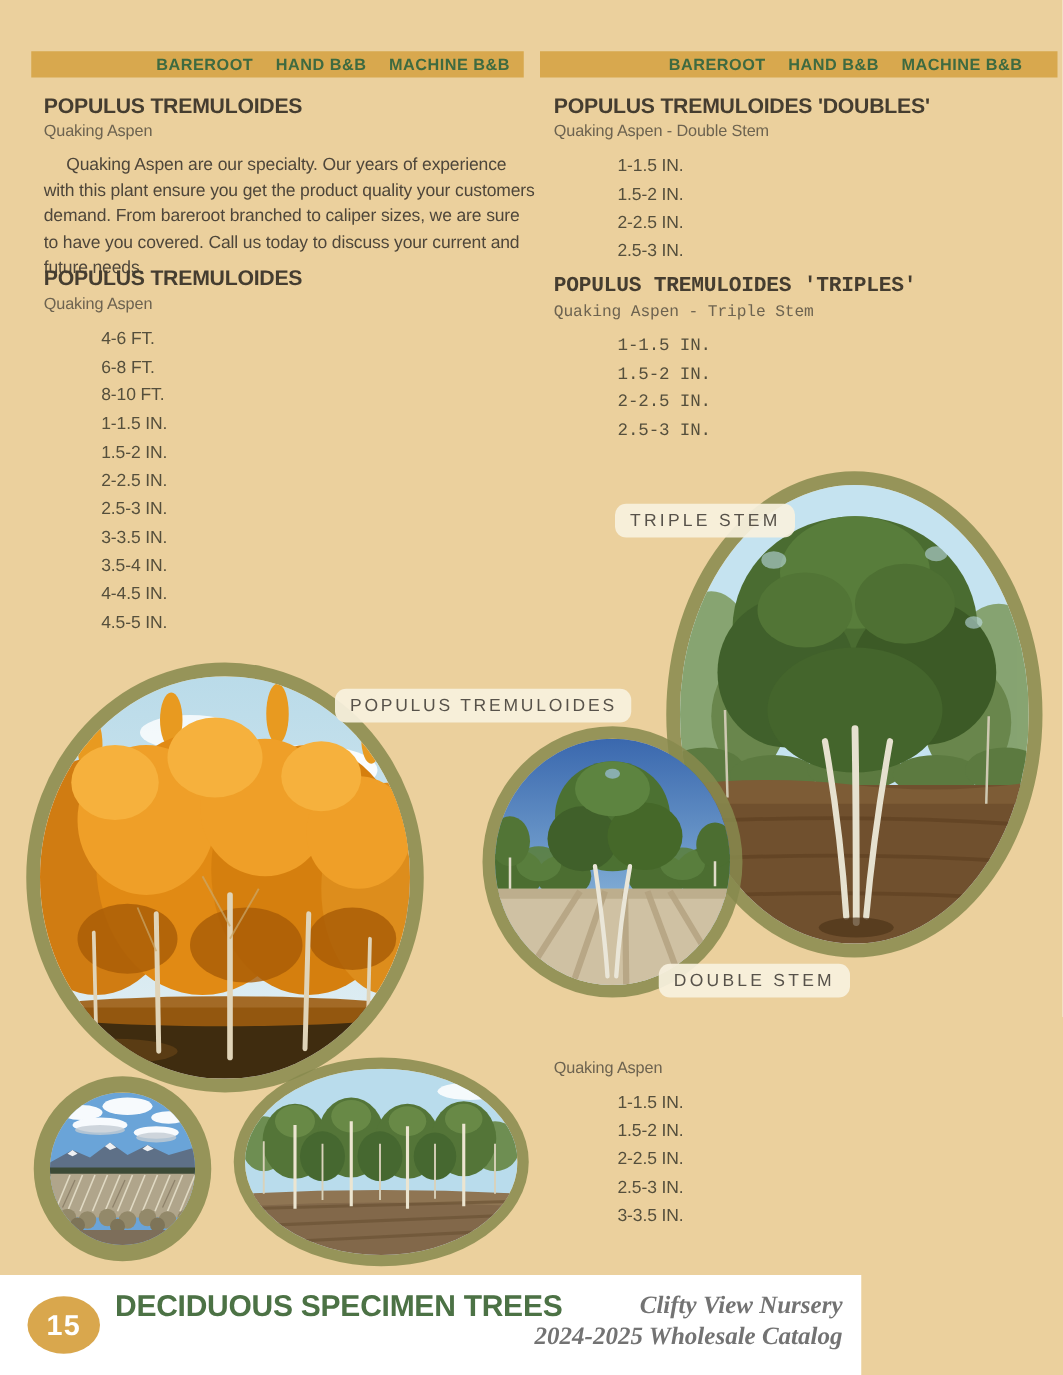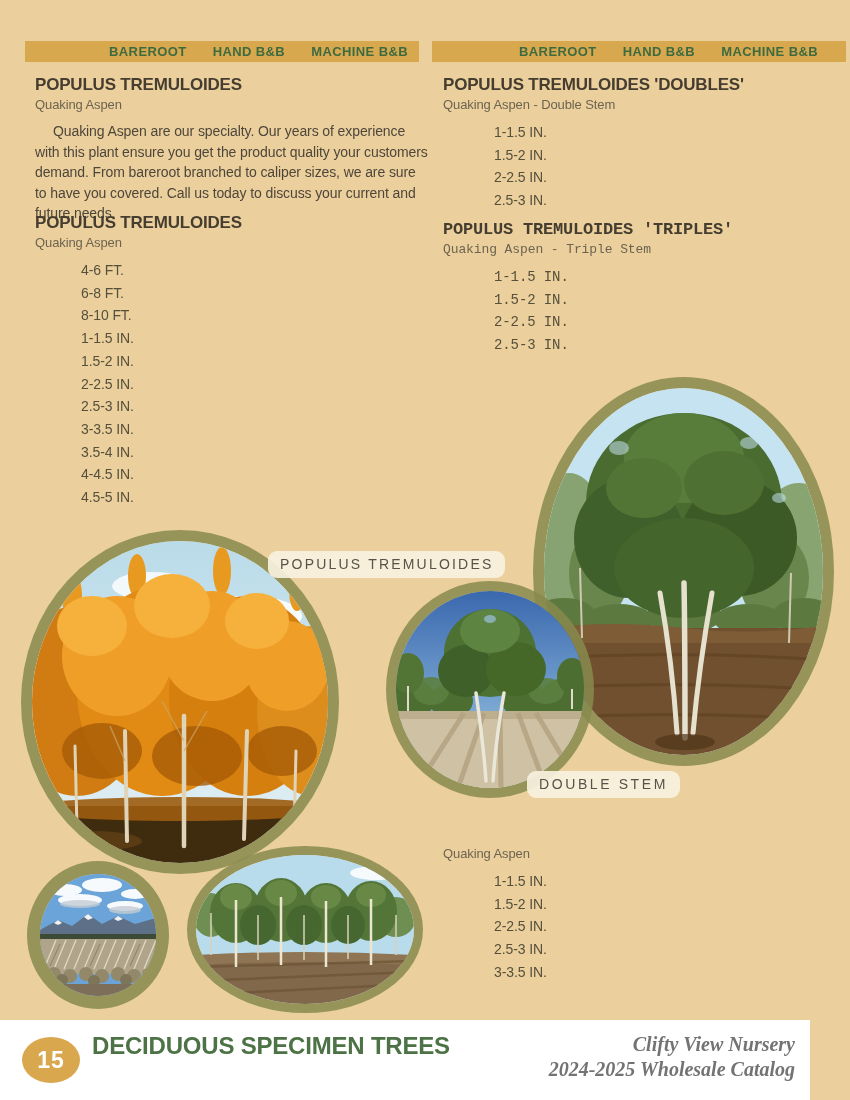--- a/index.html
+++ b/index.html
@@ -1,21 +1,21 @@
 <!DOCTYPE html>
 <html><head>
 <meta charset="utf-8">
 <style>
   html,body{margin:0;padding:0;}
   body{font-family:"Liberation Sans", sans-serif;}
   .page{position:relative;width:850px;height:1100px;background:#ebd09d;overflow:hidden;}
 
   
   .sizebar{position:absolute;top:41px;height:21px;background:#d8a84e;display:flex;align-items:center;
-           justify-content:flex-end;gap:26px;box-sizing:border-box;z-index:5;}
+           justify-content:flex-end;gap:18px;box-sizing:border-box;z-index:5;}
   .sizebar span{color:#3e6a40;font-weight:bold;font-size:13px;letter-spacing:.4px;white-space:nowrap;}
   #bar-left{left:25px;width:394px;padding-right:11px;}
   #bar-right{left:432px;width:414px;padding-right:28px;}
 
   
   .block{position:absolute;z-index:5;}
   .sp-title{font-size:17px;font-weight:bold;color:#453d30;letter-spacing:-0.2px;line-height:19px;}
   .sp-common{font-size:13px;color:#6d6350;letter-spacing:-0.1px;margin-top:3px;line-height:15px;}
   .sp-desc{width:394px;font-size:14px;line-height:20.6px;color:#4e463a;margin-top:9px;text-indent:18px;letter-spacing:-0.1px;}
   .sizes{margin-top:9px;}
@@ -39,21 +39,21 @@
   #photo-green{left:187px;top:846px;width:236px;height:167px;border-width:9px;z-index:4;}
 
   
   .badge{position:absolute;z-index:6;background:rgba(247,241,222,.92);border-radius:9px;
          padding:5px 12px 6px;color:#57524a;font-size:14px;font-weight:500;letter-spacing:2.6px;white-space:nowrap;}
   #badge-triple{left:492px;top:403px;}
   #badge-populus{left:268px;top:551px;letter-spacing:2.2px;}
   #badge-double{left:527px;top:771px;}
 
   
-  .footer{position:absolute;left:0;top:1020px;width:810px;height:80px;background:#ffffff;z-index:7;}
+  .footer{position:absolute;left:0;top:1020px;width:689px;height:80px;background:#ffffff;z-index:7;}
   .pagenum{position:absolute;left:22px;top:17px;width:58px;height:46px;background:#d9a74d;border-radius:50%;
            display:flex;align-items:center;justify-content:center;color:#ffffff;font-size:23px;font-weight:bold;letter-spacing:1px;}
   .section-title{position:absolute;left:92px;top:12px;font-size:24px;font-weight:bold;color:#4c7245;letter-spacing:-0.2px;}
   .catalog{position:absolute;right:15px;top:12px;text-align:right;font-family:"Liberation Serif",serif;
            font-style:italic;font-weight:bold;font-size:20px;line-height:25px;color:#737373;}
 </style>
 </head>
 <body>
 
 <div class="page">
@@ -376,20 +376,21 @@
       <g stroke="#d9d2ba" stroke-width="1.5">
         <line x1="62" y1="105" x2="62" y2="60"></line>
           <line x1="108" y1="105" x2="108" y2="60"></line>
         <line x1="152" y1="104" x2="152" y2="60"></line>
           <line x1="15" y1="100" x2="15" y2="58"></line>
         <line x1="200" y1="100" x2="200" y2="60"></line>
       </g>
     </svg>
   </div>
 
+  <div class="badge" id="badge-triple">TRIPLE STEM</div>
   <div class="badge" id="badge-populus">POPULUS TREMULOIDES</div>
   <div class="badge" id="badge-double">DOUBLE STEM</div>
 
   <div class="footer">
     <div class="pagenum">15</div>
     <div class="section-title">DECIDUOUS SPECIMEN TREES</div>
     <div class="catalog">
       <div>Clifty View Nursery</div>
       <div>2024-2025 Wholesale Catalog</div>
     </div>

